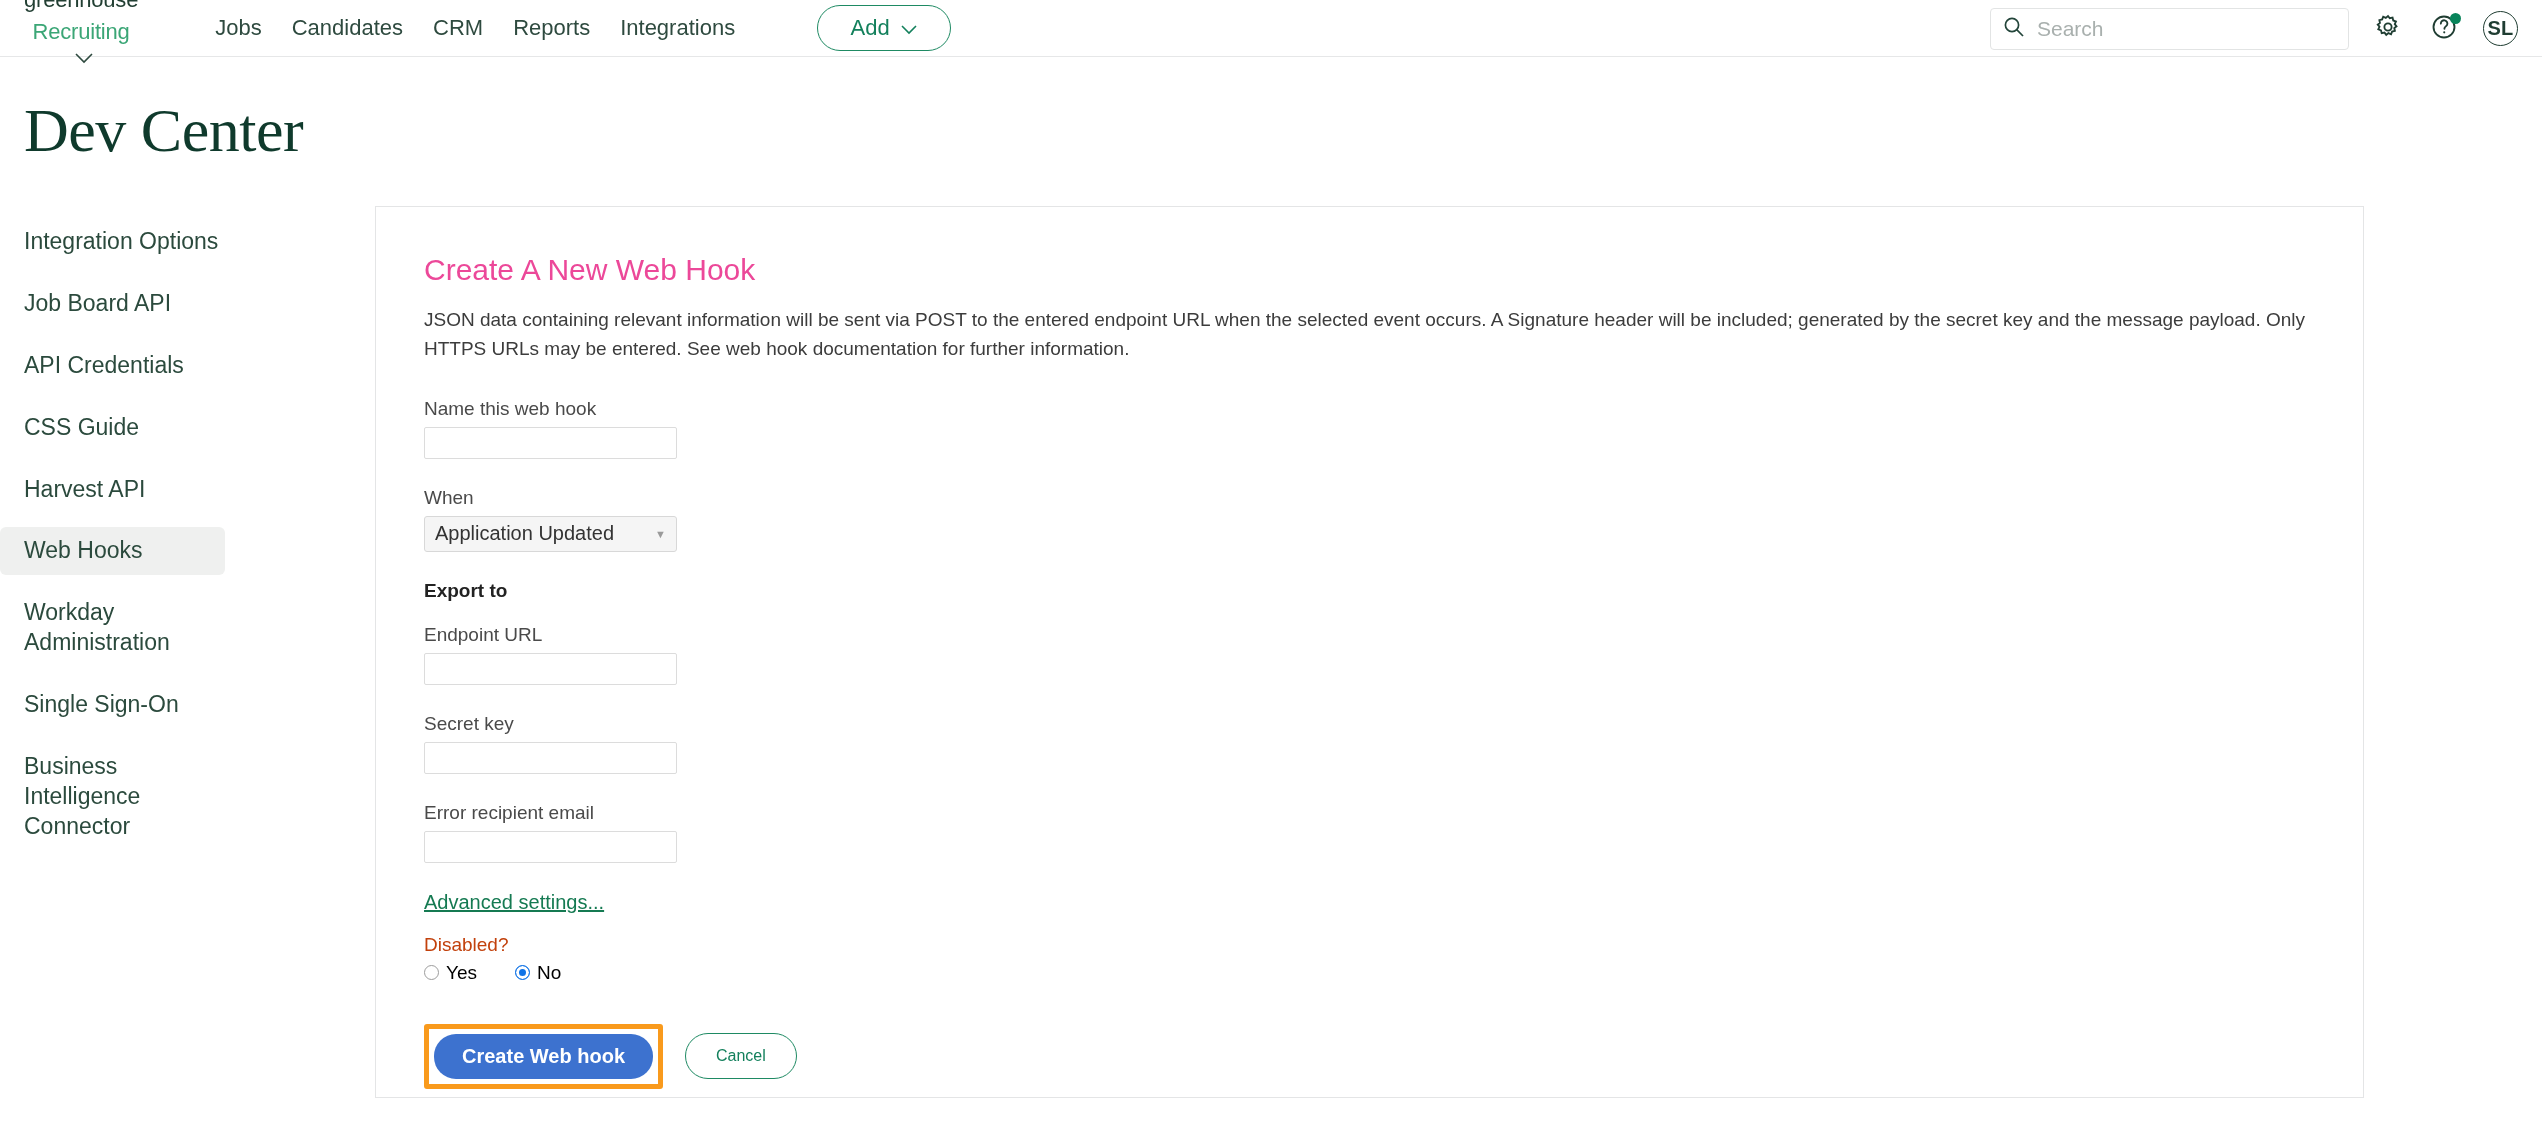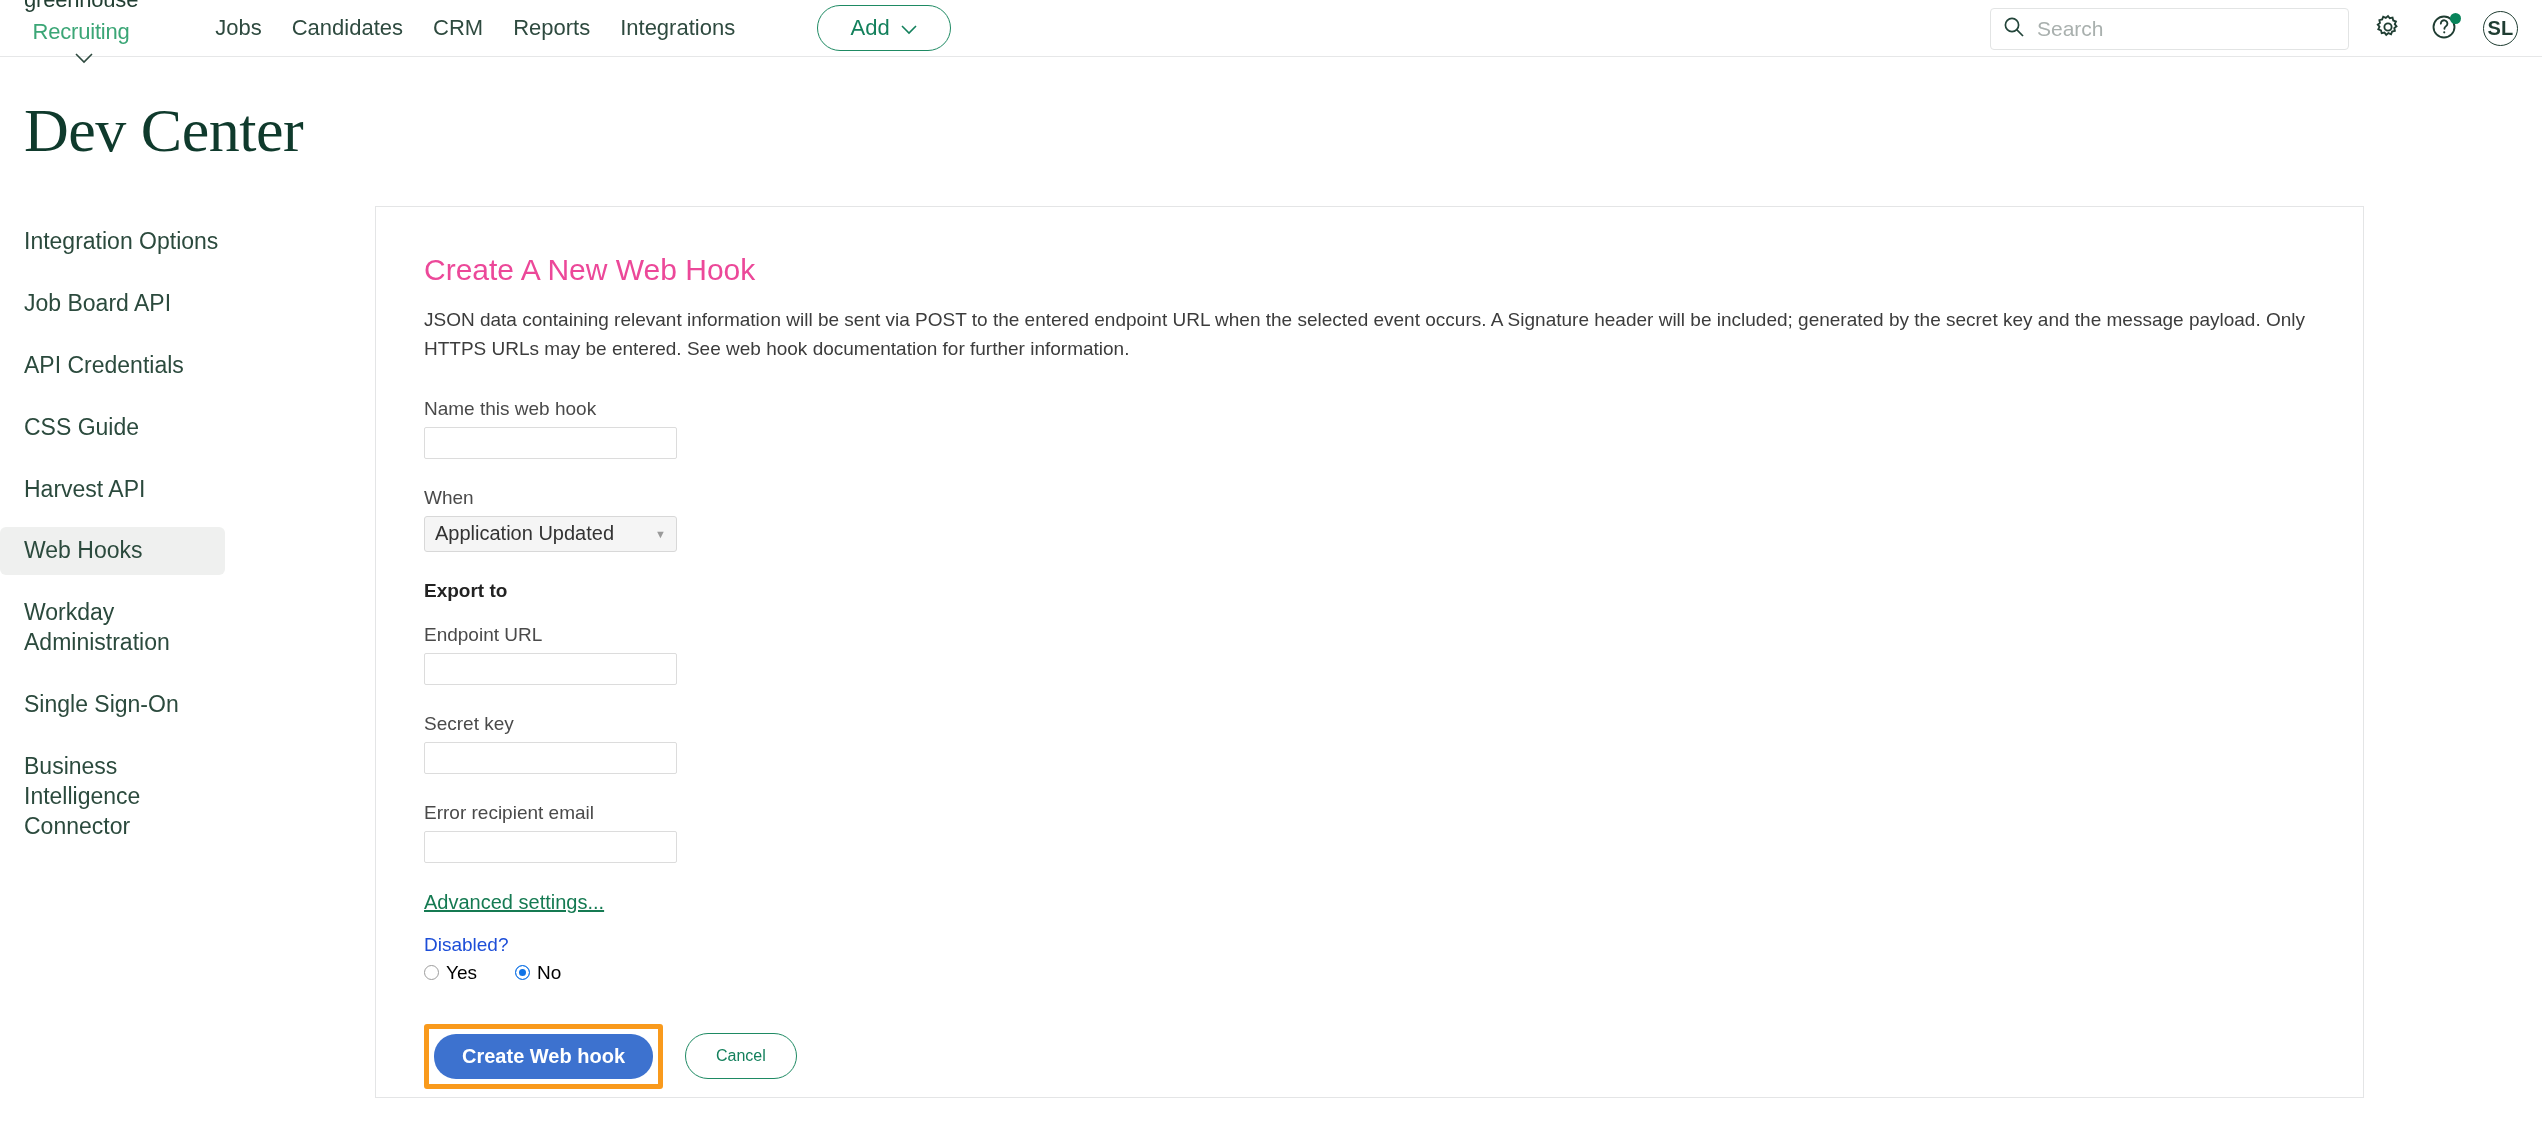--- a/index.html
+++ b/index.html
@@ -242,21 +242,21 @@
     font-size: 20px;
     color: #157a52;
     text-decoration: underline;
     cursor: pointer;
     display: inline-block;
     margin-bottom: 20px;
   }
 
   .radio-label {
     font-size: 19px;
-    color: #1d4ed8;
+    color: #c2410c;
     margin-bottom: 6px;
   }
   .radio-row {
     display: flex;
     align-items: center;
     gap: 18px;
     font-size: 19px;
     color: #000000;
   }
   .radio-row .opt {

